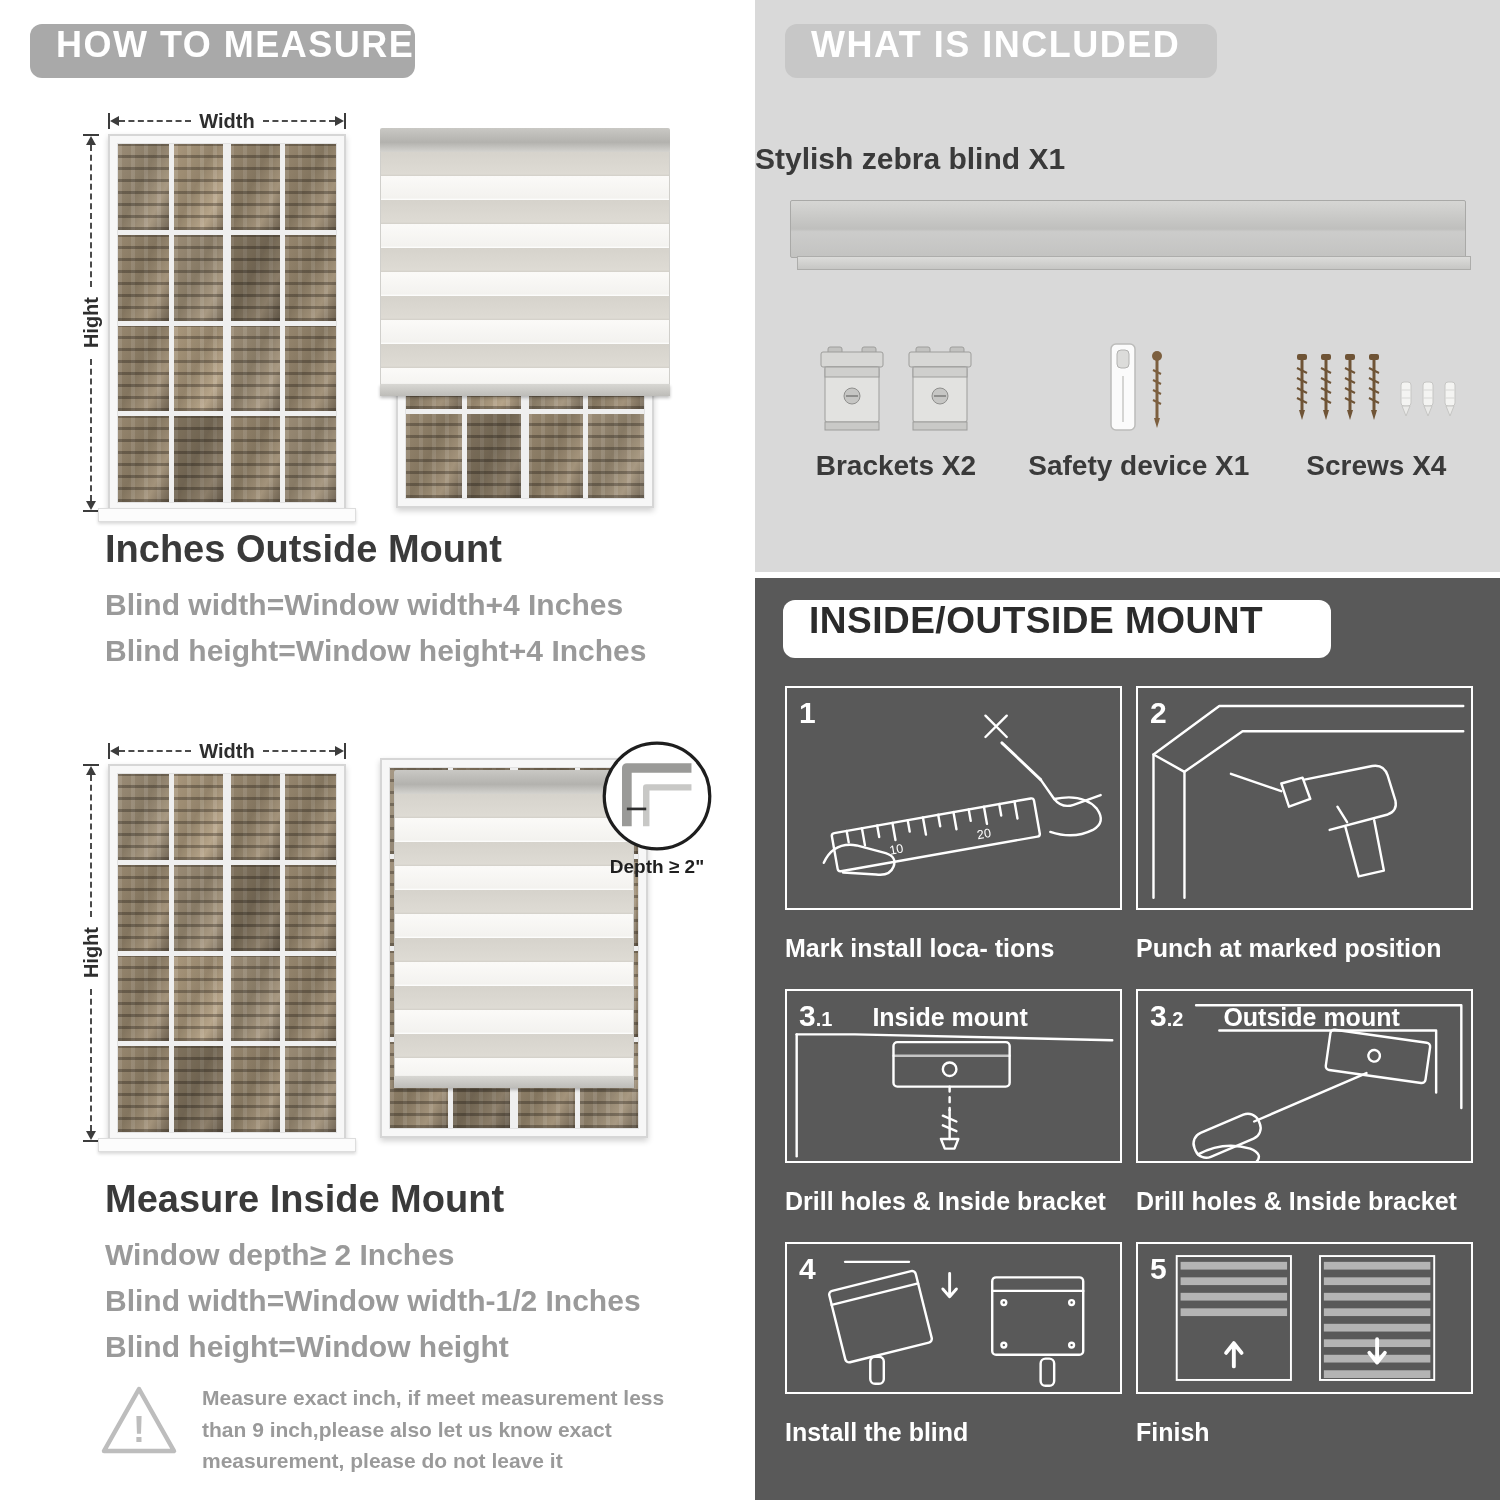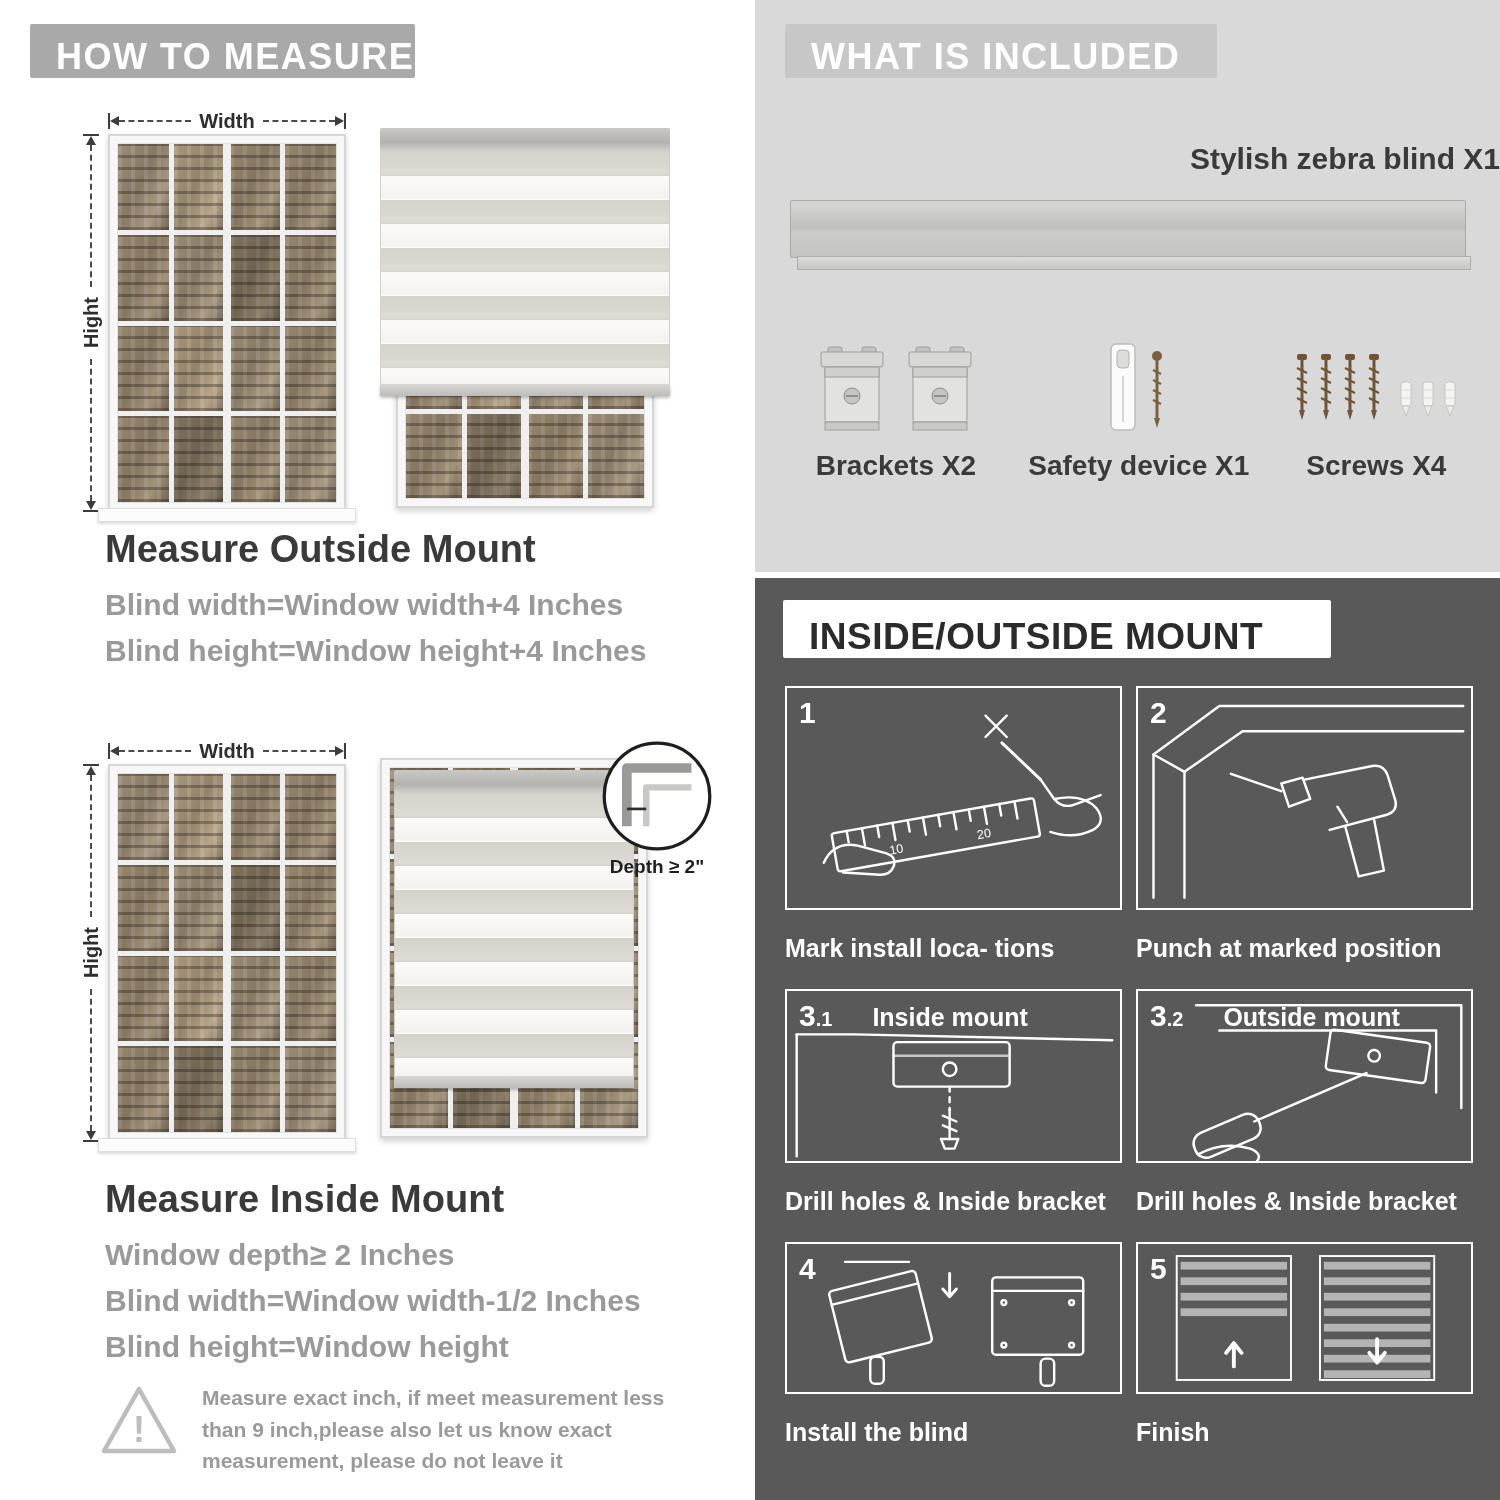--- a/index.html
+++ b/index.html
@@ -1,21 +1,21 @@
 <!DOCTYPE html>
 <html><head>
 <meta charset="utf-8">
 <style>
   *{box-sizing:border-box;margin:0;padding:0}
   body{margin:0;background:#ffffff}
   .canvas{position:relative;width:1500px;height:1500px;background:#fff;
           font-family:"Liberation Sans","DejaVu Sans",sans-serif;overflow:hidden}
 
   
-  .pill{display:flex;align-items:flex-end;font-weight:bold;letter-spacing:1.5px;border-radius:2px}
+  .pill{display:flex;align-items:flex-start;font-weight:bold;letter-spacing:1.5px;border-radius:12px}
   .pill-measure{position:absolute;left:30px;top:24px;width:385px;height:54px;background:#a9a9a9;color:#fff;font-size:36px;padding-left:26px}
   .pill-included{position:absolute;left:30px;top:24px;width:432px;height:54px;background:#c7c7c7;color:#fff;font-size:36px;padding-left:26px}
   .pill-mount{position:absolute;left:28px;top:22px;width:548px;height:58px;background:#fff;color:#2b2b2b;font-size:37px;padding-left:26px;letter-spacing:.5px}
 
   
   .h-measure{position:absolute;display:flex;align-items:center;height:18px}
   .v-measure{position:absolute;display:flex;flex-direction:column;align-items:center;width:18px}
   .tick{width:2px;height:16px;background:#3c3c3c}
   .v-measure .tick{width:16px;height:2px}
   .ah{width:0;height:0;border-style:solid}
@@ -72,21 +72,21 @@
   .t-outside{top:528px}
   .t-inside{top:1178px}
   .sec-line{position:absolute;left:105px;font-size:30px;font-weight:bold;color:#9a9a9a}
   .ol1{top:588px}.ol2{top:634px}
   .il1{top:1238px}.il2{top:1284px}.il3{top:1330px}
   .warn{position:absolute;left:98px;top:1382px;display:flex;gap:22px;width:590px;align-items:flex-start}
   .warn-text{font-size:21px;font-weight:bold;color:#9a9a9a;line-height:1.5;width:468px}
 
   
   .included{position:absolute;left:755px;top:0;width:745px;height:572px;background:#d9d9d9}
-  .product-label{position:absolute;left:0;right:0;top:142px;text-align:right;font-size:30px;font-weight:bold;color:#3a3a3a}
+  .product-label{position:absolute;left:0;right:0;top:142px;text-align:left;font-size:30px;font-weight:bold;color:#3a3a3a}
   .cassette-product{position:absolute;left:35px;top:200px;width:676px;height:58px;border:1px solid #a9a9a7;border-radius:2px;
     background:linear-gradient(180deg,#d6d6d4,#bfbfbd 50%,#cccccb 55%,#c3c3c1)}
   .cassette-product::after{content:"";position:absolute;left:6px;right:-6px;bottom:-13px;height:12px;
     background:linear-gradient(180deg,#dcdcda,#c6c6c4);border:1px solid #adadab}
   .items{position:absolute;left:30px;right:18px;top:338px;display:flex;align-items:flex-end}
   .item{display:flex;flex-direction:column;align-items:center;gap:12px}
   .item-brackets{flex:1.05}.item-safety{flex:1.25}.item-screws{flex:1}
   .item-label{font-size:28px;font-weight:bold;color:#3a3a3a;white-space:nowrap}
 
   
@@ -173,21 +173,21 @@
           </div>
       </div>
       <div class="blind">
         <div class="cassette"></div>
         <div class="slats"></div>
         <div class="rail"></div>
       </div>
     </div>
   </div>
 
-  <h2 class="sec-title t-outside">Measure Outside Mount</h2>
+  <h2 class="sec-title t-outside">Inches Outside Mount</h2>
   <p class="sec-line ol1">Blind width=Window width+4 Inches</p>
   <p class="sec-line ol2">Blind height=Window height+4 Inches</p>
 
   <div class="illus illus-inside">
     <div class="h-measure">
       <i class="tick"></i>
         <i class="ah ah-l"></i>
         <i class="dash"></i>
       <span class="mlabel">Width</span>
       <i class="dash"></i>

